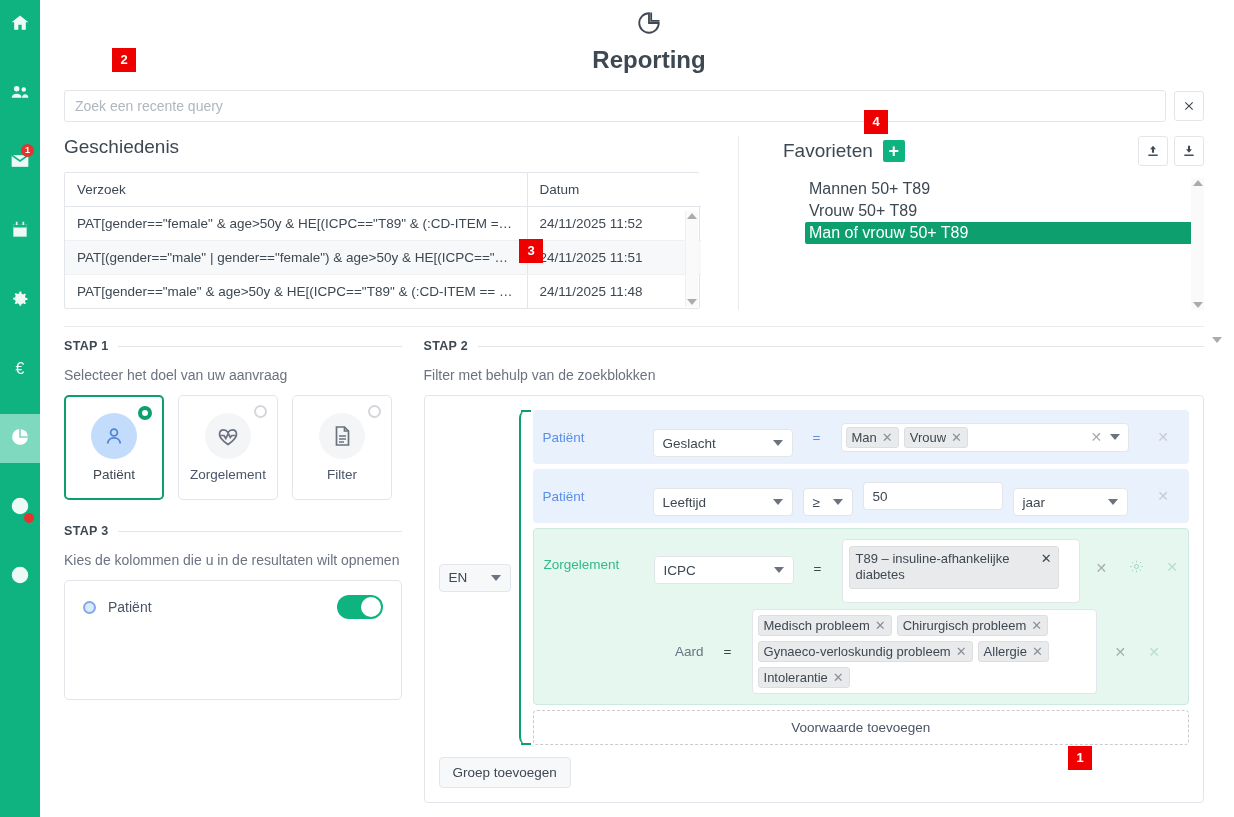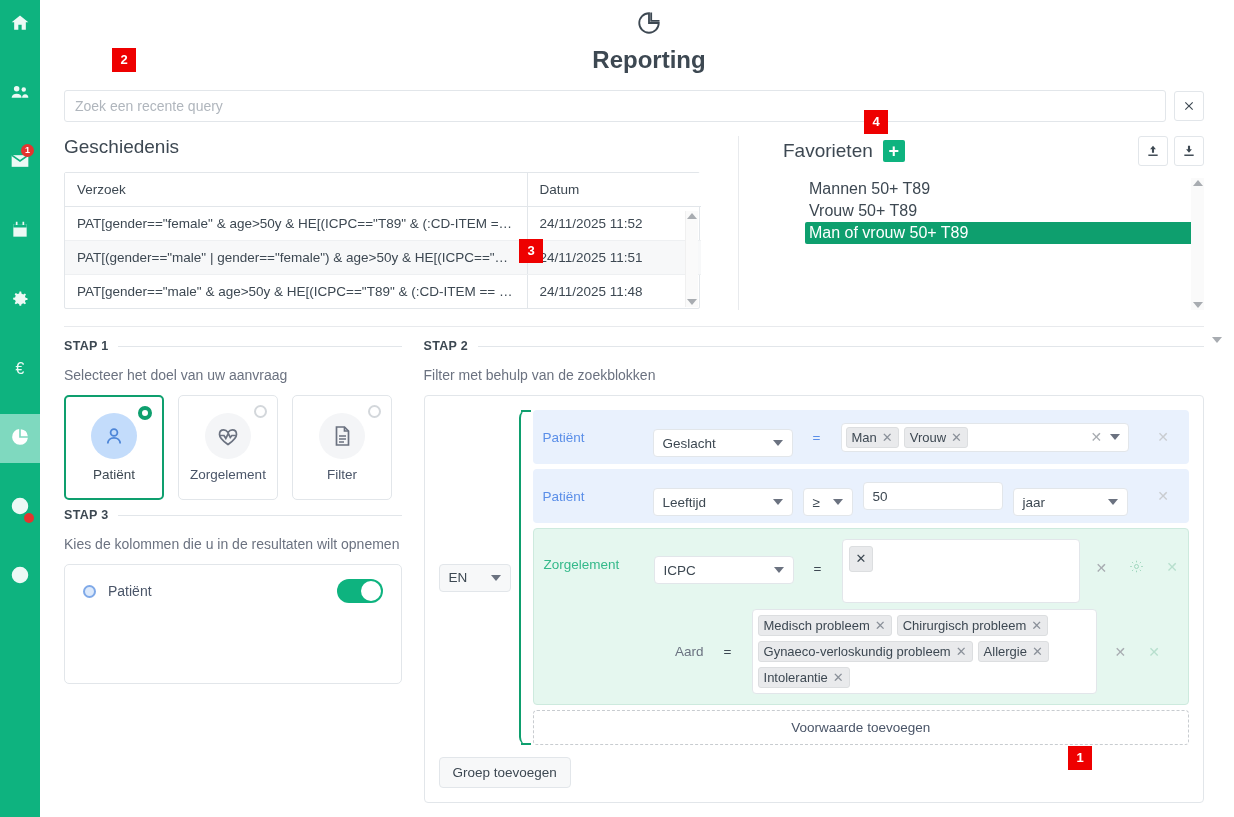--- a/index.html
+++ b/index.html
@@ -487,21 +487,21 @@
             <svg viewBox="0 0 24 24" fill="none" stroke="#6b7280" stroke-width="1.7">
                 <path d="M6.5 3h8l4 4v14h-12z"></path>
                 <path d="M14.5 3v4h4"></path>
                 <path d="M9 12h7M9 15h7M9 18h5"></path>
               </svg>
           </span>
           <span class="goal-lbl">Filter</span>
         </div>
       </div>
 
-      <div class="step-hdr" style="margin-top:8px;">
+      <div class="step-hdr" style="margin-top:24px;">
         <span class="lbl">STAP 3</span>
         <span class="ln"></span>
       </div>
       <div class="step-sub">Kies de kolommen die u in de resultaten wilt opnemen</div>
 
       <div class="col-box">
         <div class="col-row">
           <span class="col-dot"></span>
           <span class="col-name">Patiënt</span>
           <span class="tgl">
@@ -577,20 +577,21 @@
             <div class="greenblock">
               <div class="gb-row1">
                 <span class="ent">Zorgelement</span>
                 <span class="sel-box sel-w140" style="margin-top:17px;">
                   <span>ICPC</span>
                   <span class="caret"></span>
                 </span>
                 <span class="eq" style="margin-top:22px;">=</span>
                 <span class="big-tagbox">
                   <span class="big-tag">
+                    <span>T89 – insuline-afhankelijke diabetes</span>
                     <span class="x">✕</span>
                   </span>
                 </span>
                 <span class="x-gray" style="margin-top:22px;margin-left:6px;">✕</span>
                 <span class="gear" style="margin-top:20px;margin-left:12px;">
                   <svg viewBox="0 0 24 24">
                       <circle cx="12" cy="12" r="3.2"></circle>
                       <path d="M12 2.8v2.6M12 18.6v2.6M4.5 12H1.9M22.1 12h-2.6M6.7 6.7 4.9 4.9M19.1 19.1l-1.8-1.8M6.7 17.3l-1.8 1.8M19.1 4.9l-1.8 1.8"></path>
                     </svg>
                 </span>

